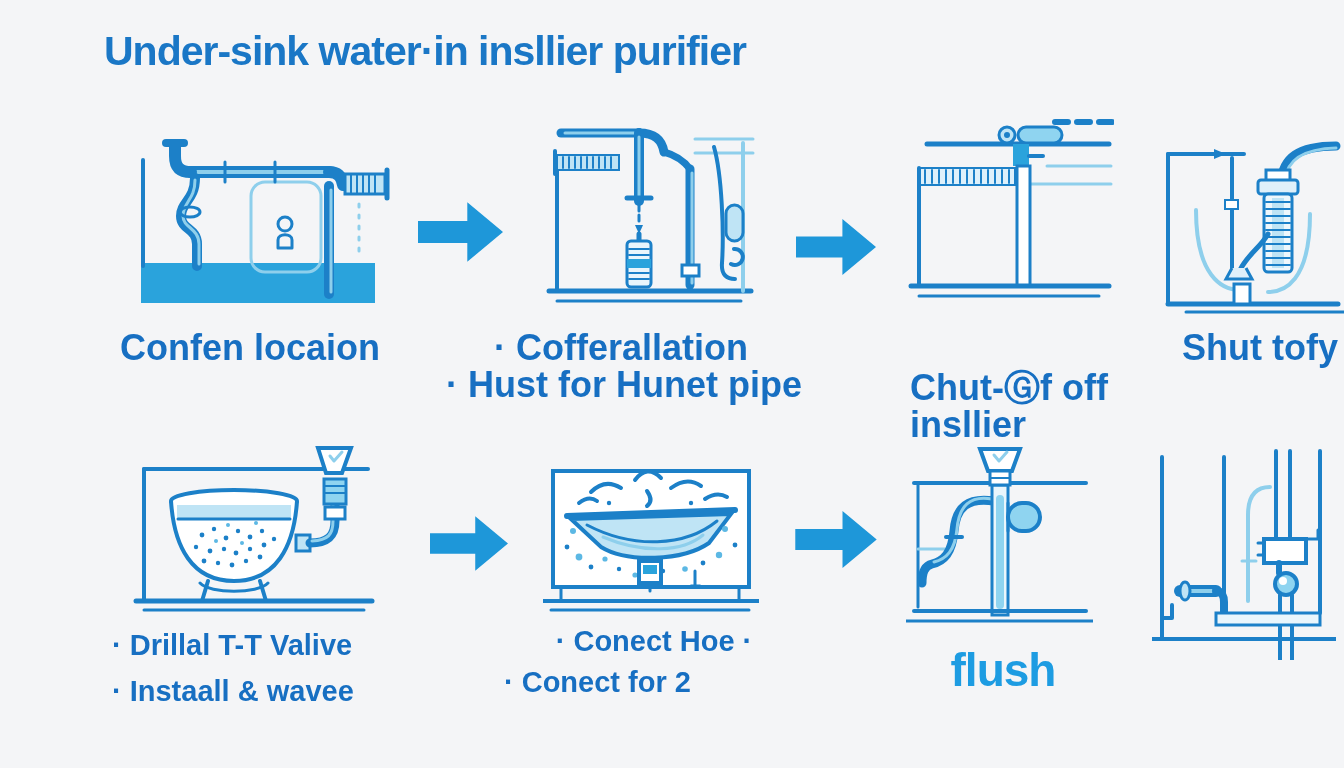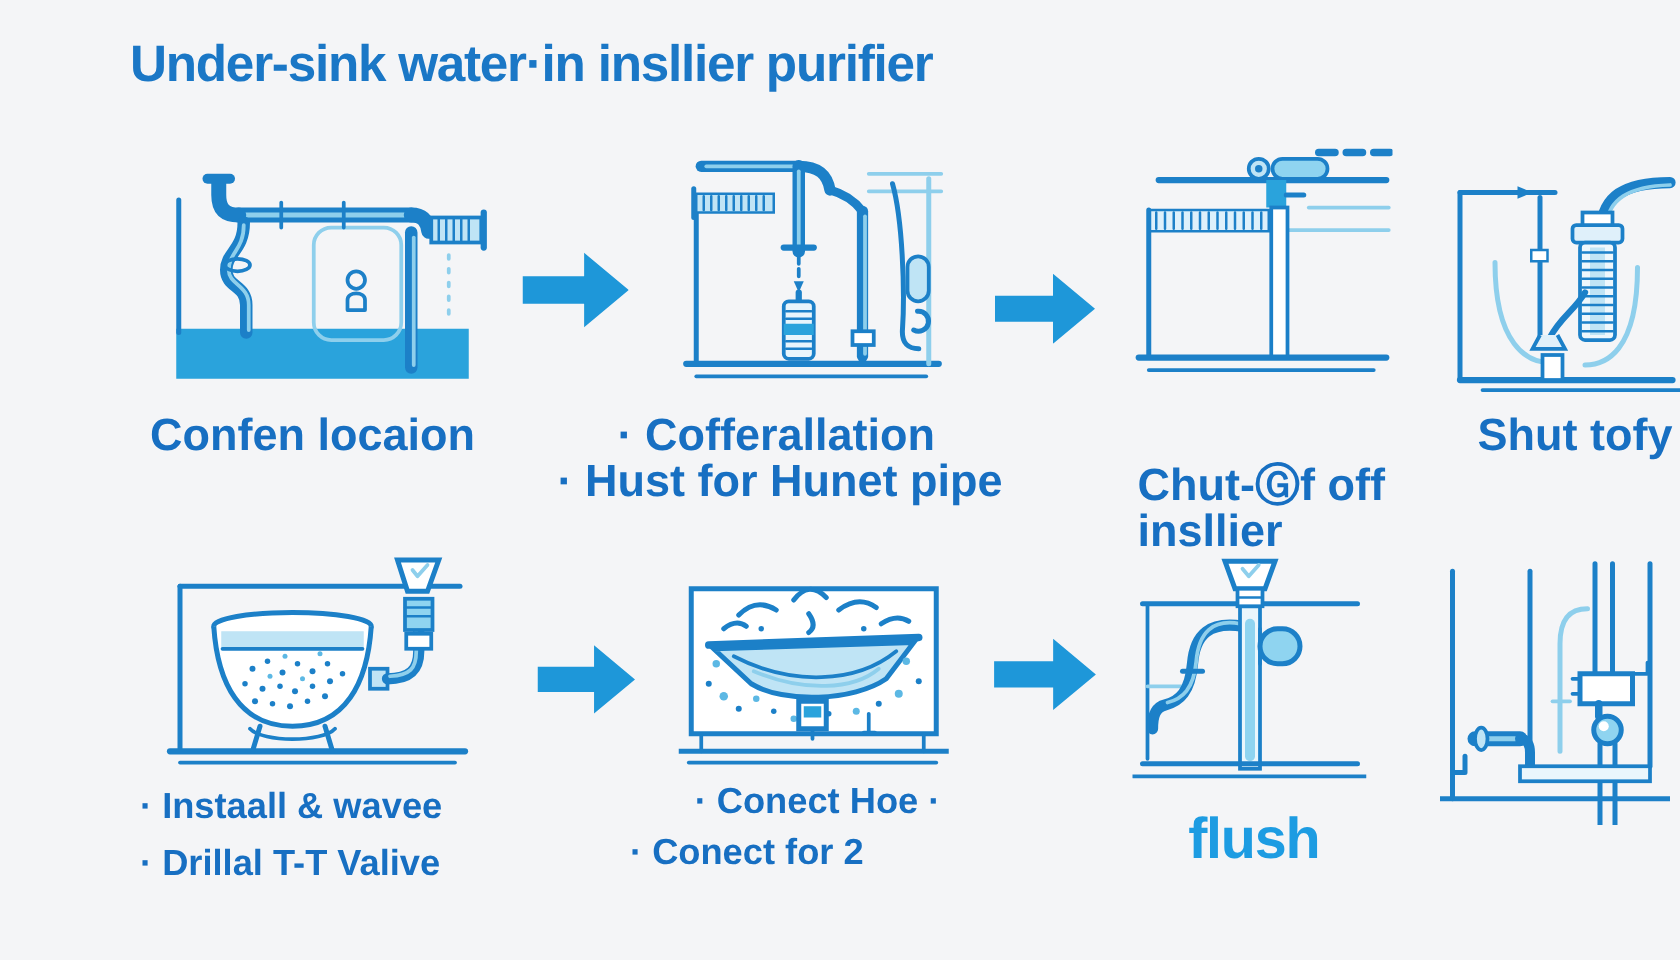--- a/index.html
+++ b/index.html
@@ -281,22 +281,22 @@
     <path d="M28,148 H64" class="s" stroke-width="12"></path>
     <path d="M32,148 H60" class="s2" stroke-width="4"></path>
     <ellipse cx="33" cy="148" rx="5" ry="9" class="fl" stroke="#1c80c8" stroke-width="3"></ellipse>
     <path d="M64,148 C70,148 72,153 72,159 V172" class="s" stroke-width="8"></path>
     <path d="M20,162 v13 h-9" class="s" stroke-width="4"></path>
     <rect x="64" y="170" width="104" height="12" fill="#eaf6fc" stroke="#1c80c8" stroke-width="3"></rect>
     <path d="M0,196 H184" class="s" stroke-width="4"></path>
   </svg>
 
   <div class="caption cap-r2-1">
+    <div class="cap-line">· Drillal T-T Valive</div>
     <div class="cap-line">· Instaall &amp; wavee</div>
-    <div class="cap-line">· Drillal T-T Valive</div>
   </div>
   <div class="caption cap-r2-2">
     <div class="cap-line l1">· Conect Hoe ·</div>
     <div class="cap-line l2">· Conect for 2</div>
   </div>
   <div class="caption cap-r2-3">
     <div class="cap-line">flush</div>
   </div>
 
 </div>

